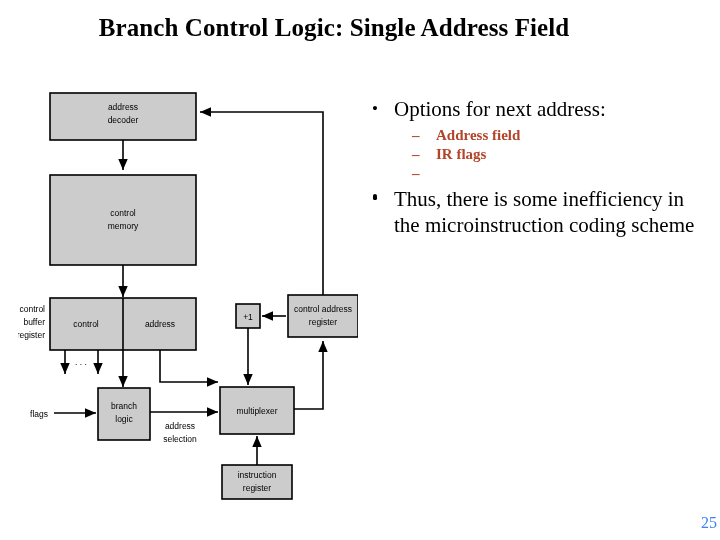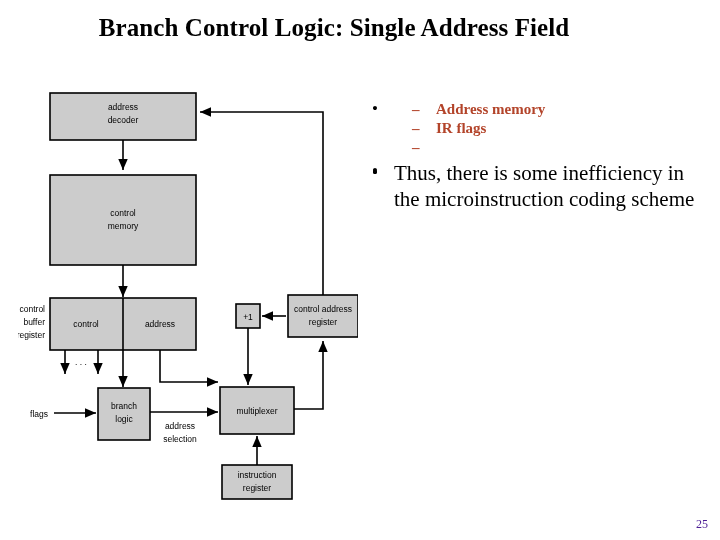--- a/index.html
+++ b/index.html
@@ -98,25 +98,25 @@
     font-weight: bold;
     font-size: 15px;
     line-height: 19px;
   }
 
   .group-gap { height: 14px; }
 
   
   #page-number {
     position: absolute;
-    right: 12px;
+    right: 3px;
     bottom: 8px;
     font-family: "Liberation Serif", serif;
-    font-size: 12px;
-    color: #4c1d95;
+    font-size: 16px;
+    color: #3b82f6;
   }
 </style>
 </head>
 <body>
 
 <div id="slide-title">Branch Control Logic: Single Address Field</div>
 
 <div id="diagram">
   <svg width="340" height="425" viewBox="0 0 340 425" xmlns="http://www.w3.org/2000/svg">
     <defs>
@@ -188,26 +188,27 @@
     <text class="dg-box-text" x="239" y="409" text-anchor="middle">register</text>
 
     <line x1="239" y1="383" x2="239" y2="354" stroke="#000000" stroke-width="1.6" marker-end="url(#arrow)"></line>
   </svg>
 </div>
 
 <div id="content">
 
   <div class="bullet-l1">
     <span class="marker">•</span>
+    <span>Options for next address:</span>
   </div>
 
   <div class="sub-list">
     <div class="bullet-l2">
       <span class="marker">–</span>
-      <span>Address memory</span>
+      <span>Address field</span>
     </div>
     <div class="bullet-l2">
       <span class="marker">–</span>
       <span>IR flags</span>
     </div>
     <div class="bullet-l2">
       <span class="marker">–</span>
     </div>
   </div>
 

